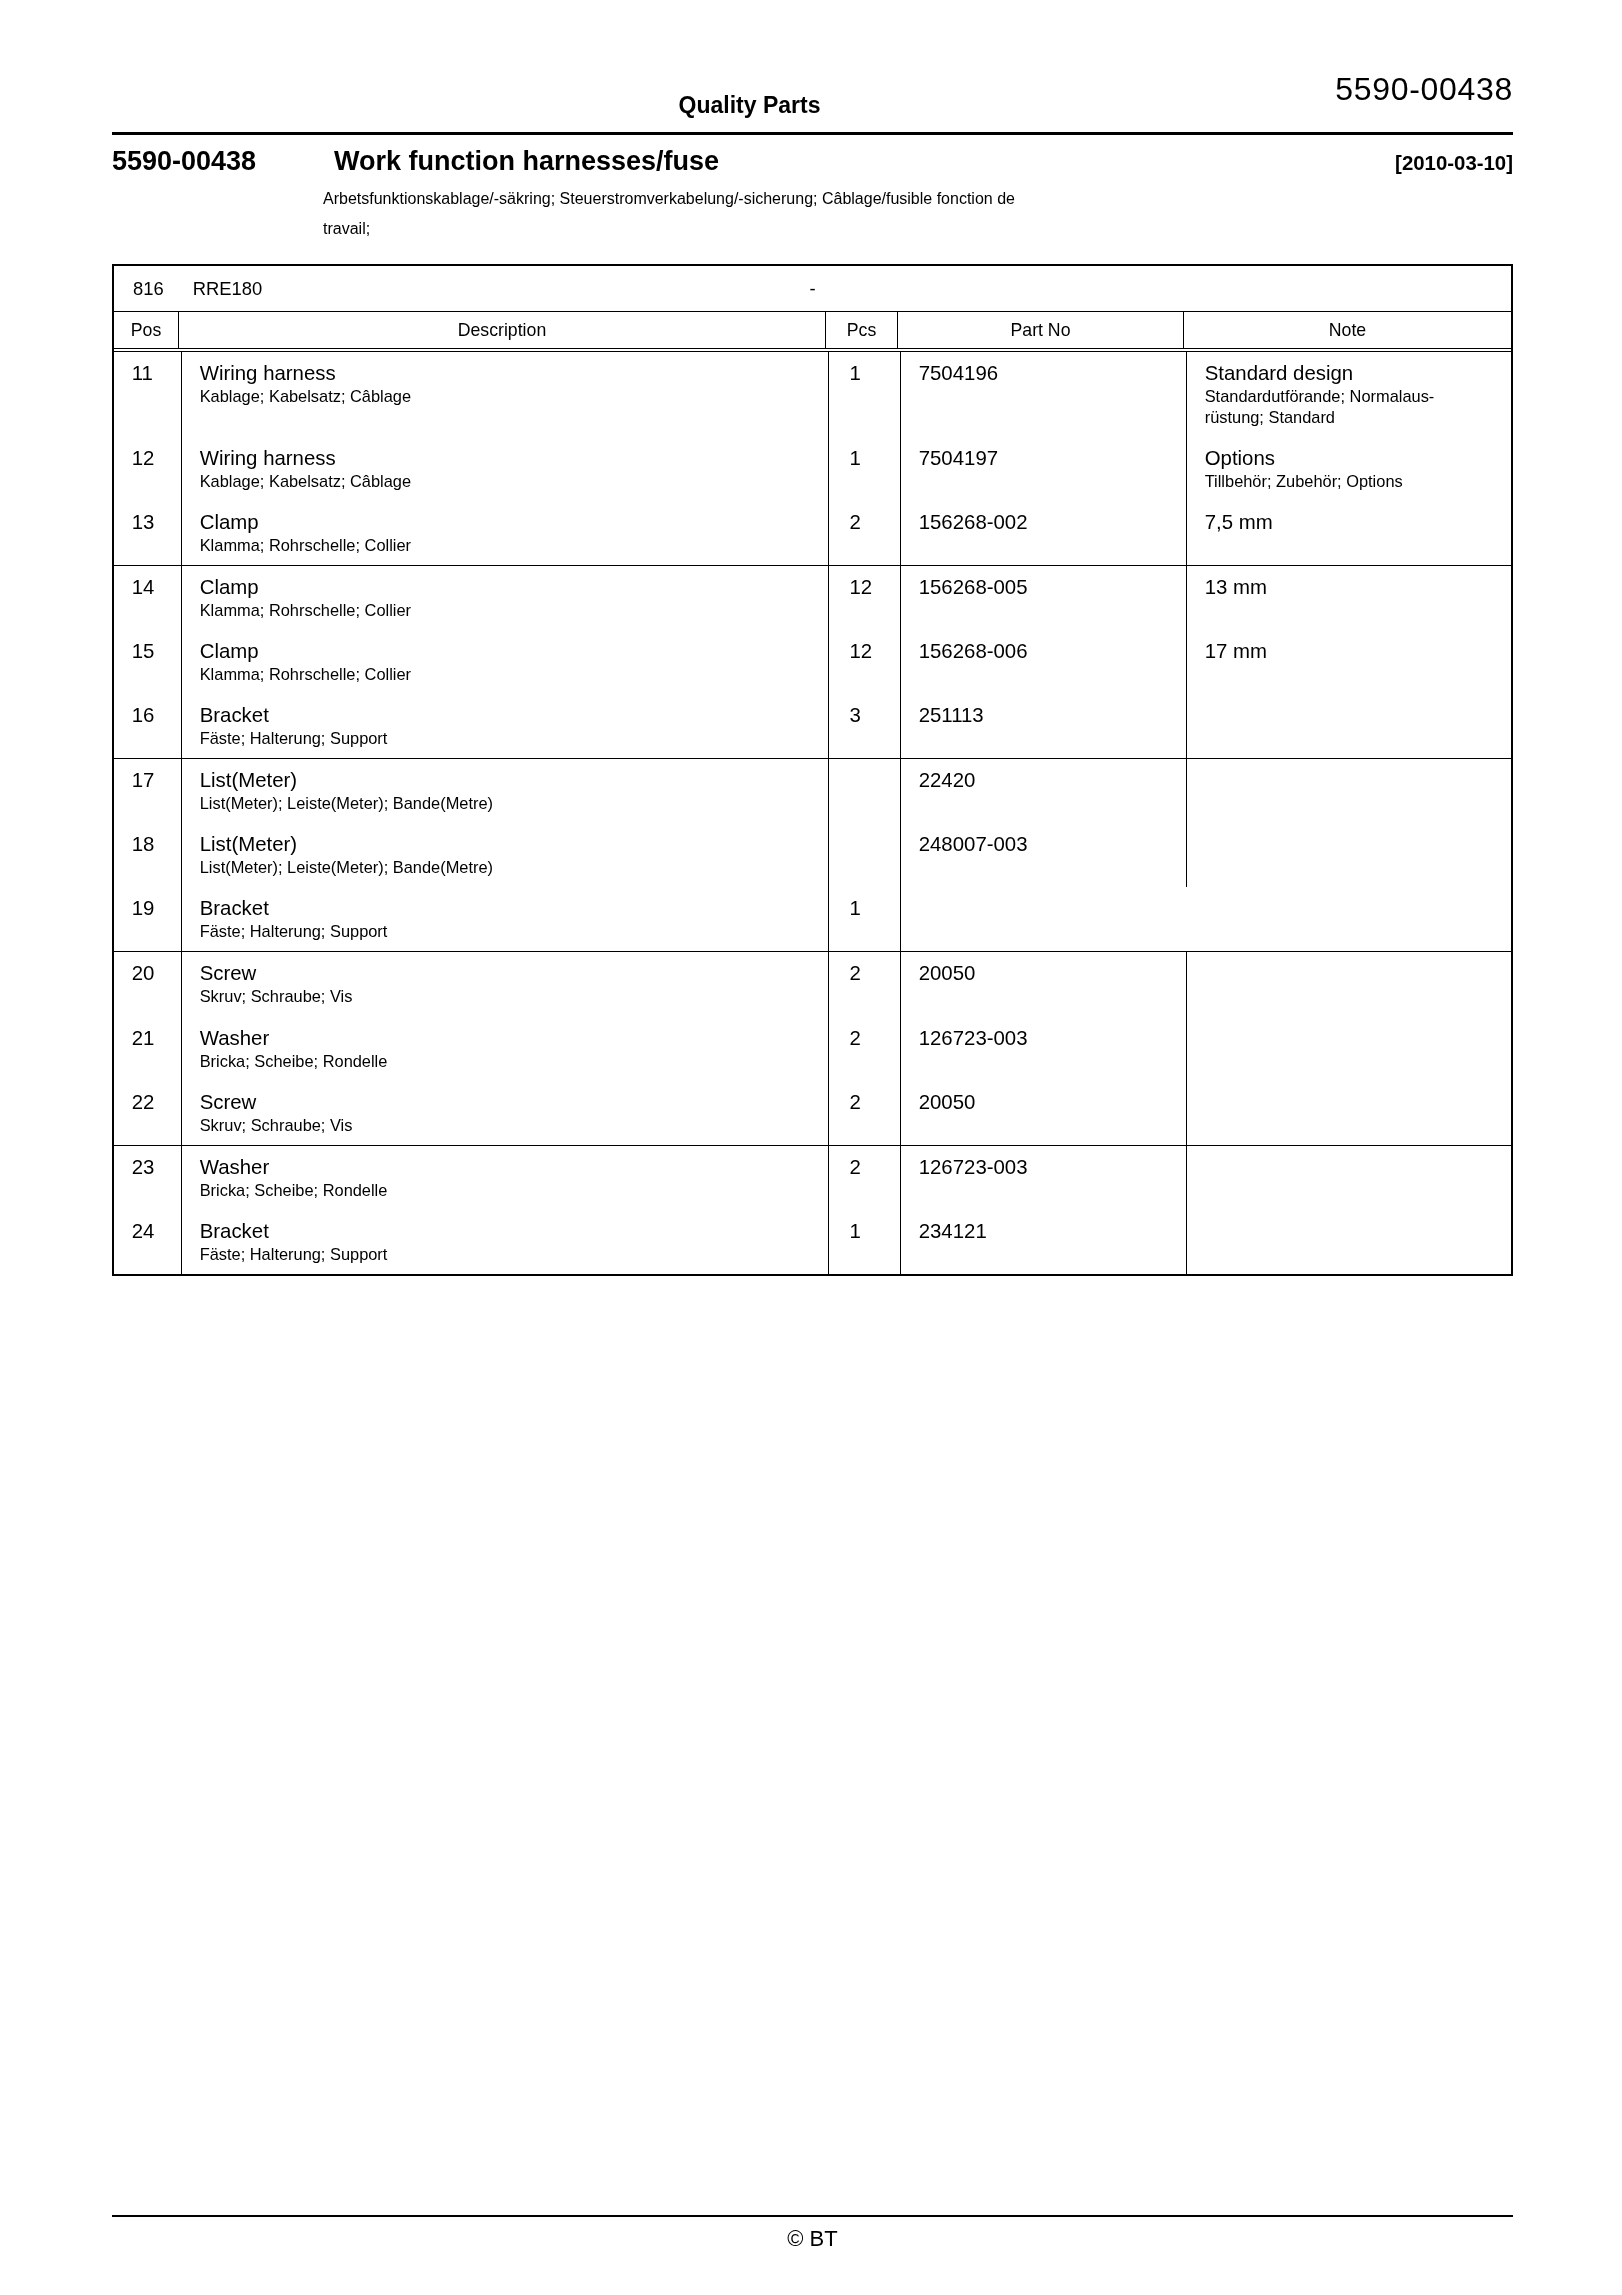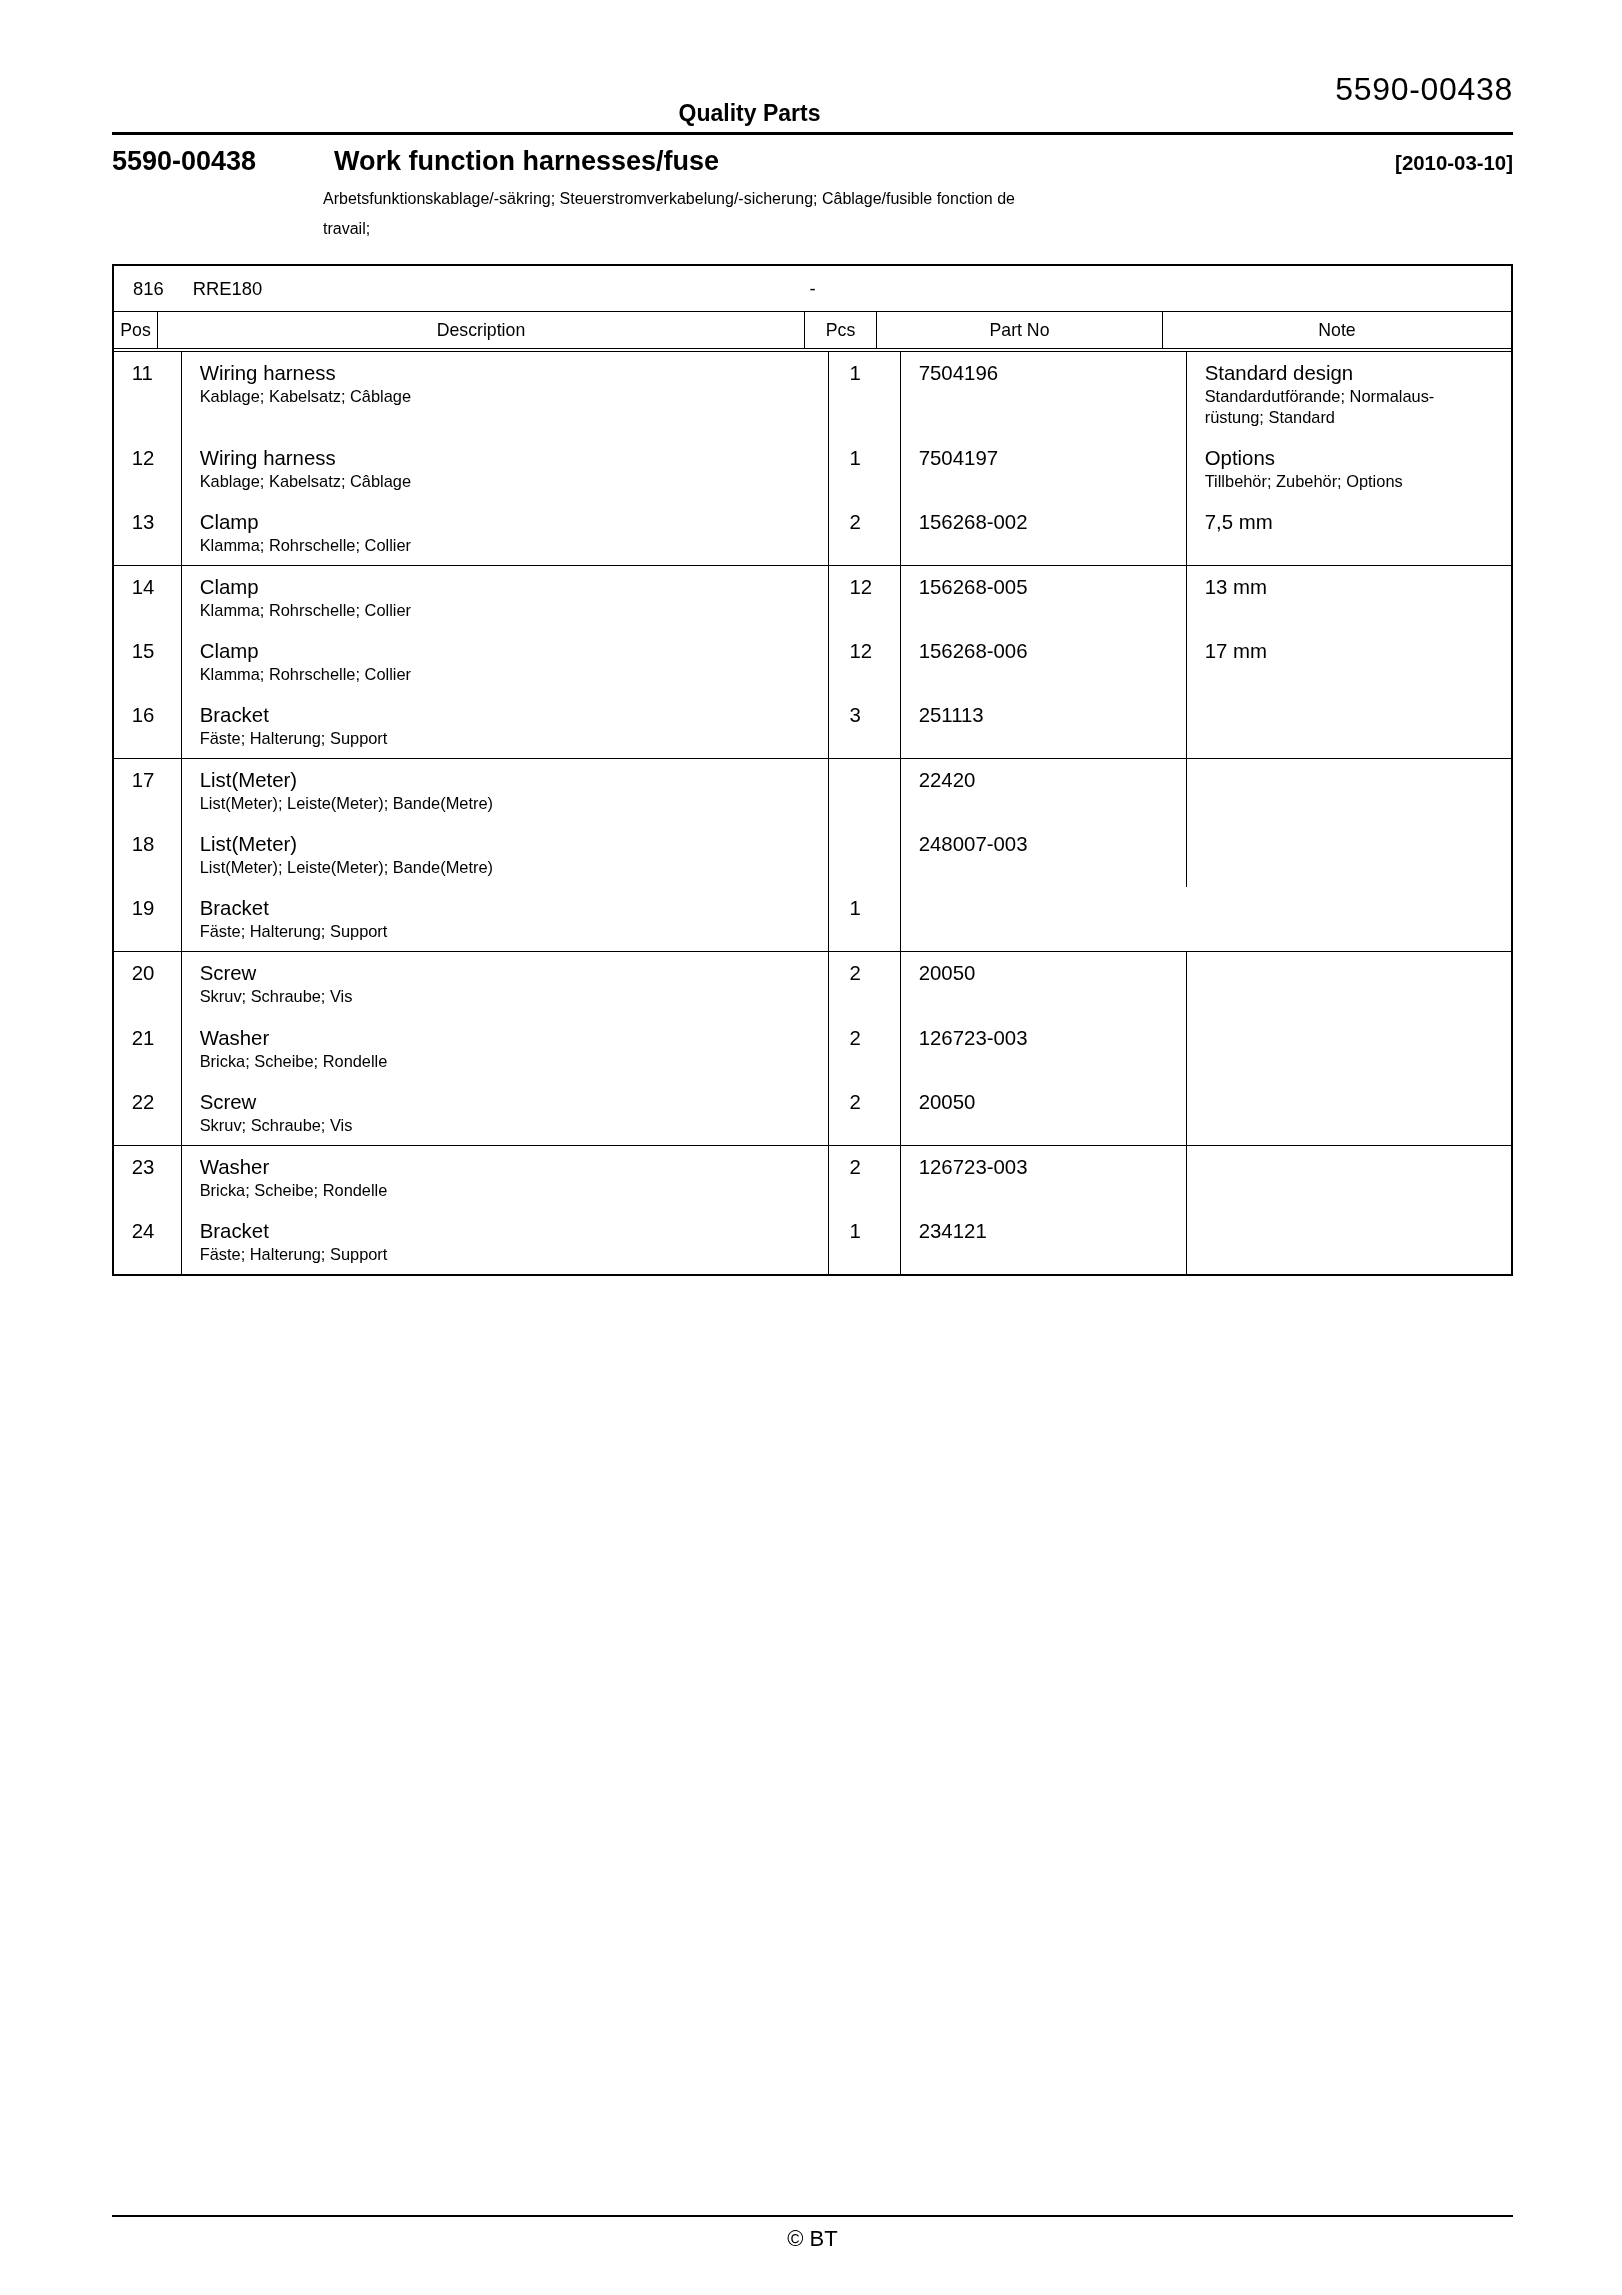--- a/index.html
+++ b/index.html
@@ -9,21 +9,21 @@
     color: #000;
     font-family: "Liberation Sans", sans-serif;
     position: relative;
   }
   .page { position: absolute; inset: 0; background: #fff; }
 
   
   .top-header { position: absolute; left: 112px; top: 61px; width: 1401px; height: 68px; }
   .brand {
     position: absolute; left: 0; top: 31px; width: 1275px;
-    text-align: center; font-weight: bold; font-size: 23px; margin-top: 8px;
+    text-align: center; font-weight: bold; font-size: 23px;
   }
   .doc-number-top {
     position: absolute; right: 0; top: 9.5px;
     font-size: 32px; letter-spacing: 0.7px;
   }
   .header-rule {
     position: absolute; left: 112px; top: 132px; width: 1401px; height: 2.7px;
     background: #000;
   }
 
@@ -46,21 +46,21 @@
     font-style: italic; font-size: 22px; padding-left: 19px;
     display: flex; align-items: center;
   }
   .tb-right { flex: 1; position: relative; display: flex; align-items: center; font-size: 18.4px; }
   .tb-code { margin-left: 19px; text-align: center; }
   .tb-model { margin-left: 29px; }
   .tb-variant { position: absolute; left: 50%; transform: translateX(-50%); }
 
   .thead-cols { display: flex; border-bottom: 4.1px double #000; }
   .hc { box-sizing: border-box; font-size: 17.7px; text-align: center; padding: 8.2px 0 6.8px 0; }
-  .hc-pos  { width: 44px; border-right: 1.4px solid #000; }
+  .hc-pos  { width: 65px; border-right: 1.4px solid #000; }
   .hc-desc { width: 647px; border-right: 1.4px solid #000; }
   .hc-pcs  { width: 72px; border-right: 1.4px solid #000; }
   .hc-part { width: 286px; border-right: 1.4px solid #000; }
   .hc-note { flex: 1; }
 
   .group { border-bottom: 1.4px solid #000; }
   .tbody .group:last-child { border-bottom: none; }
 
   .row { display: flex; align-items: stretch; }
   .cell { box-sizing: border-box; }

